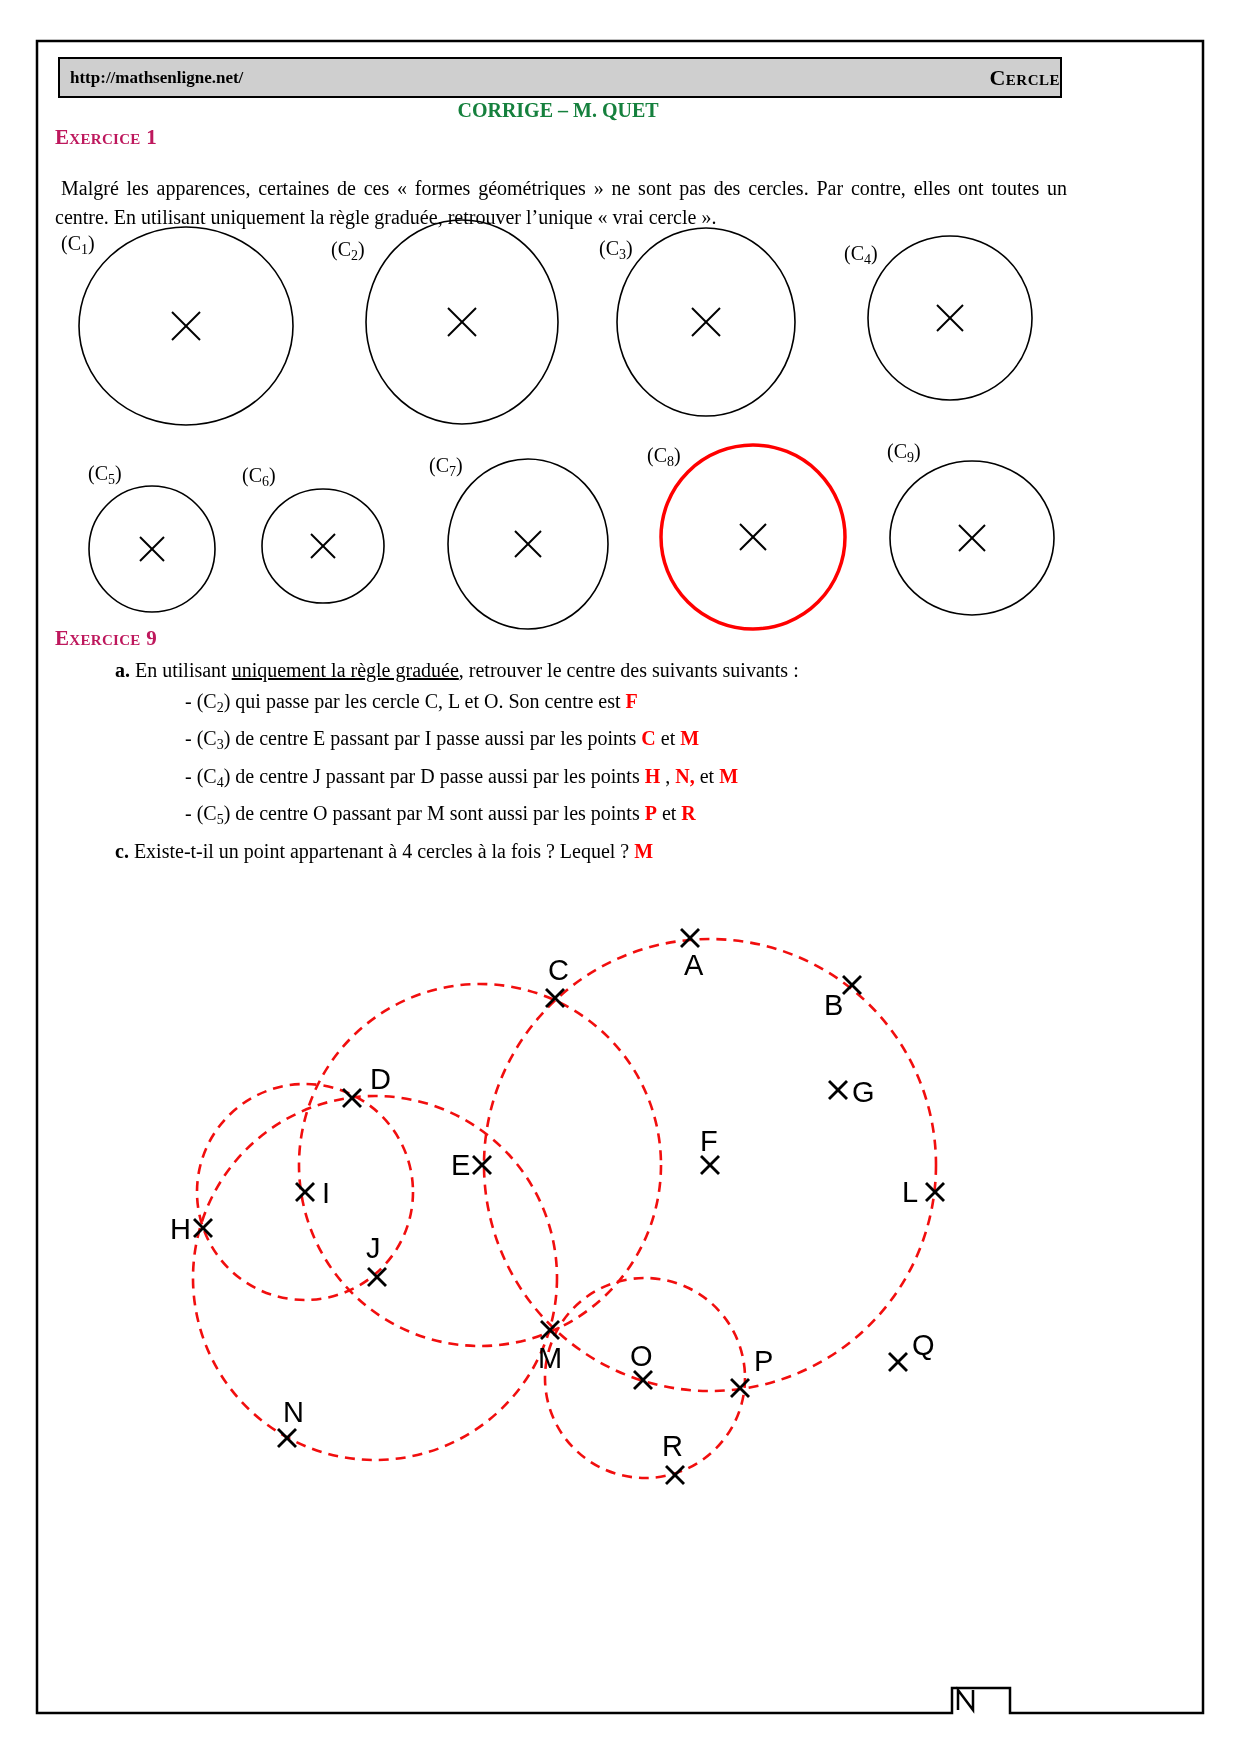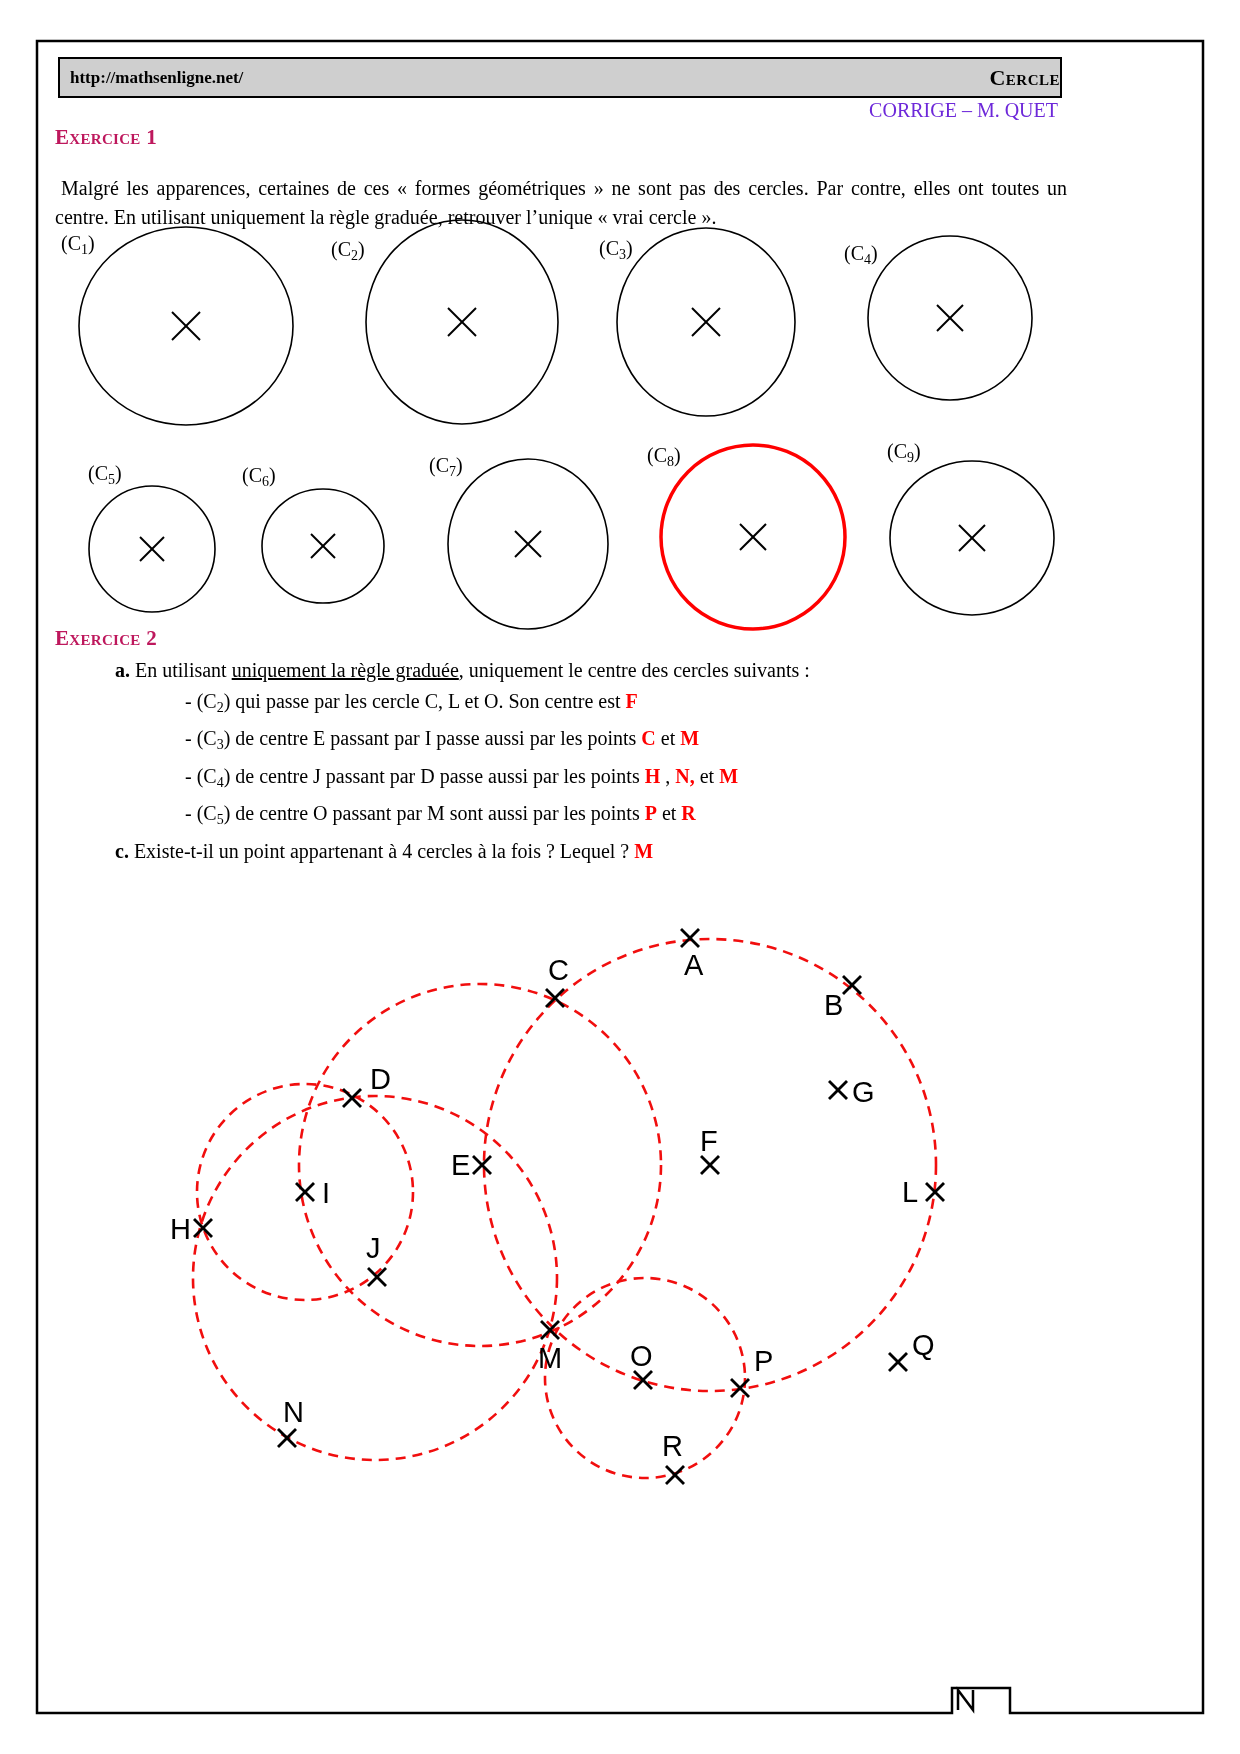--- a/index.html
+++ b/index.html
@@ -11,22 +11,22 @@
   .header-bar{
     position:absolute;left:58px;top:57px;width:1000px;height:37px;
     background:#cfcfcf;border:2px solid #000;display:flex;align-items:center;
   }
   .url{font-weight:bold;font-size:17px;padding-left:10px;position:relative;z-index:2}
   .doc-title{
     position:absolute;left:0;right:0;text-align:right;
     font-variant:small-caps;font-weight:bold;font-size:22px;letter-spacing:.5px;
   }
   .corrige{
-    position:absolute;left:58px;top:99px;width:1000px;text-align:right;
-    color:#6d28d9;font-weight:normal;font-size:20px;
+    position:absolute;left:58px;top:99px;width:1000px;text-align:center;
+    color:#15803d;font-weight:bold;font-size:20px;
   }
   .ex-heading{
     position:absolute;left:55px;color:#be185d;font-weight:bold;
     font-size:21px;font-variant:small-caps;letter-spacing:.3px;
   }
   .ex1{top:125px}
   .ex2{top:626px}
   .intro{
     position:absolute;left:55px;top:154px;width:1012px;
     font-size:20px;line-height:29px;text-align:justify;text-indent:6px;
@@ -110,23 +110,23 @@
     </g>
     <text x="611" y="244" font-size="20"><tspan>(C</tspan><tspan dy="4" font-size="14">8</tspan><tspan dy="-4" font-size="20">)</tspan></text>
     <ellipse cx="936" cy="320" rx="82" ry="77" fill="none" stroke="#000" stroke-width="1.6"></ellipse>
     <g>
       <line x1="923" y1="307" x2="949" y2="333" stroke="#000" stroke-width="2"></line>
       <line x1="923" y1="333" x2="949" y2="307" stroke="#000" stroke-width="2"></line>
     </g>
     <text x="851" y="240" font-size="20"><tspan>(C</tspan><tspan dy="4" font-size="14">9</tspan><tspan dy="-4" font-size="20">)</tspan></text>
   </svg>
 
-<div class="ex-heading ex2">Exercice 2</div>
+<div class="ex-heading ex2">Exercice 9</div>
 <div id="ex2-lines" class="ex2-lines">
-    <div class="ex2-line ind1"><span class="sb">a.</span><span class=""> En utilisant </span><span class="su">uniquement la règle graduée</span><span class="">, uniquement le centre des cercles suivants :</span></div>
+    <div class="ex2-line ind1"><span class="sb">a.</span><span class=""> En utilisant </span><span class="su">uniquement la règle graduée</span><span class="">, retrouver le centre des suivants suivants :</span></div>
     <div class="ex2-line ind2"><span class="">- (C</span><span class="ss">2</span><span class="">) qui passe par les cercle C, L et O. Son centre est </span><span class="sr">F</span></div>
     <div class="ex2-line ind2"><span class="">- (C</span><span class="ss">3</span><span class="">) de centre E passant par I passe aussi par les points </span><span class="sr">C</span><span class=""> et </span><span class="sr">M</span></div>
     <div class="ex2-line ind2"><span class="">- (C</span><span class="ss">4</span><span class="">) de centre J passant par D passe aussi par les points </span><span class="sr">H</span><span class=""> , </span><span class="sr">N,</span><span class=""> et </span><span class="sr">M</span></div>
     <div class="ex2-line ind2"><span class="">- (C</span><span class="ss">5</span><span class="">) de centre O passant par M sont aussi par les points </span><span class="sr">P</span><span class=""> et </span><span class="sr">R</span></div>
     <div class="ex2-line ind1"><span class="sb">c.</span><span class=""> Existe-t-il un point appartenant à 4 cercles à la fois ? Lequel ? </span><span class="sr">M</span></div>
   </div>
 
 <svg id="diagram-svg" class="diagram-svg" width="1168" height="648">
     <circle cx="269" cy="287" r="108" fill="none" stroke="#f10e0e" stroke-width="2.6" stroke-dasharray="10 7"></circle>
     <circle cx="674" cy="260" r="226" fill="none" stroke="#f10e0e" stroke-width="2.6" stroke-dasharray="10 7"></circle>

